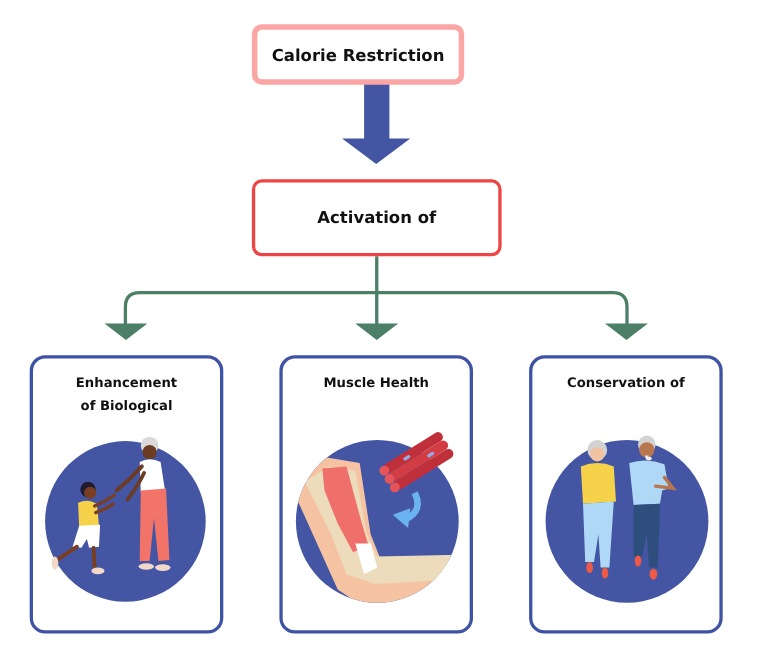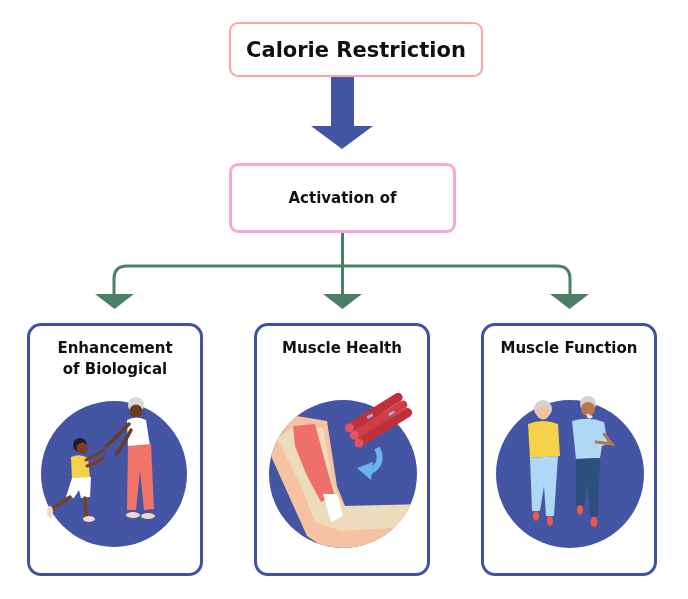--- a/index.html
+++ b/index.html
@@ -1,28 +1,28 @@
 <!DOCTYPE html>
 <html><head>
   <meta charset="utf-8">
   <style>
     html, body { margin: 0; padding: 0; background: #ffffff; }
     body { width: 688px; height: 599px; position: relative; overflow: hidden;
            font-family: "DejaVu Sans", sans-serif; }
     .box { position: absolute; box-sizing: border-box; background: #fff;
            display: flex; align-items: center; justify-content: center; text-align: center;
            font-weight: bold; color: #111; }
-    #top-box { left: 229px; top: 22px; width: 254px; height: 55px;
-               border: 2px solid #fca5a5; border-radius: 9px; font-size: 21px; }
+    #top-box { left: 229px; top: 22px; width: 193px; height: 55px;
+               border: 5px solid #fca5a5; border-radius: 9px; font-size: 15px; }
     #mid-box { left: 229px; top: 163px; width: 227px; height: 70px;
-               border: 3px solid #f9a8d4; border-radius: 9px; font-size: 15px; line-height: 21px; }
+               border: 3px solid #ef4444; border-radius: 9px; font-size: 15px; line-height: 21px; }
     .card { position: absolute; top: 323px; width: 176px; height: 253px; box-sizing: border-box;
             border: 3px solid #3f53a4; border-radius: 14px; background: #fff; }
     .card .title { position: absolute; left: 0; right: 0; top: 12px; text-align: center;
-                   font-weight: bold; font-size: 15px; line-height: 21px; color: #111; }
+                   font-weight: bold; font-size: 12px; line-height: 21px; color: #111; }
     #card-1 { left: 27px; }
     #card-2 { left: 254px; padding-left: 41px; }
     #card-3 { left: 481px; }
     svg.overlay { position: absolute; left: 0; top: 0; }
   </style>
 </head>
 <body>
 
 <svg class="overlay" width="688" height="599">
 
@@ -105,21 +105,21 @@
       <circle cx="0" cy="22.5" r="4.5" fill="#e4545b"></circle>
     </g>
 
     <path d="M120,122 Q128,138 112,146" stroke="#6ab3f0" stroke-width="6" fill="none"></path>
     <polygon points="100,142 116,136 114,154" fill="#6ab3f0"></polygon>
   </svg>
 </div>
 
 <div id="card-3" class="card">
   <div class="title">
-    <div>Muscle Function</div>
+    <div>Conservation of</div>
   </div>
   <svg style="position:absolute;left:0;top:0" width="170" height="247">
     <circle cx="86" cy="148" r="74" fill="#4355a3"></circle>
 
     <circle cx="59" cy="83" r="9" fill="#d2d2d2"></circle>
     <circle cx="59" cy="87" r="6.5" fill="#f2c3a0"></circle>
     <path d="M44,98 Q59,92 74,98 L76,130 L46,132 Z" fill="#f6d24a"></path>
     <path d="M46,132 L74,130 L70,190 L62,190 L60,160 L56,185 L48,185 Z" fill="#aed8f5"></path>
     <ellipse cx="52" cy="190" rx="3" ry="5" fill="#ee5a46"></ellipse>
     <ellipse cx="66" cy="195" rx="3" ry="5" fill="#ee5a46"></ellipse>

